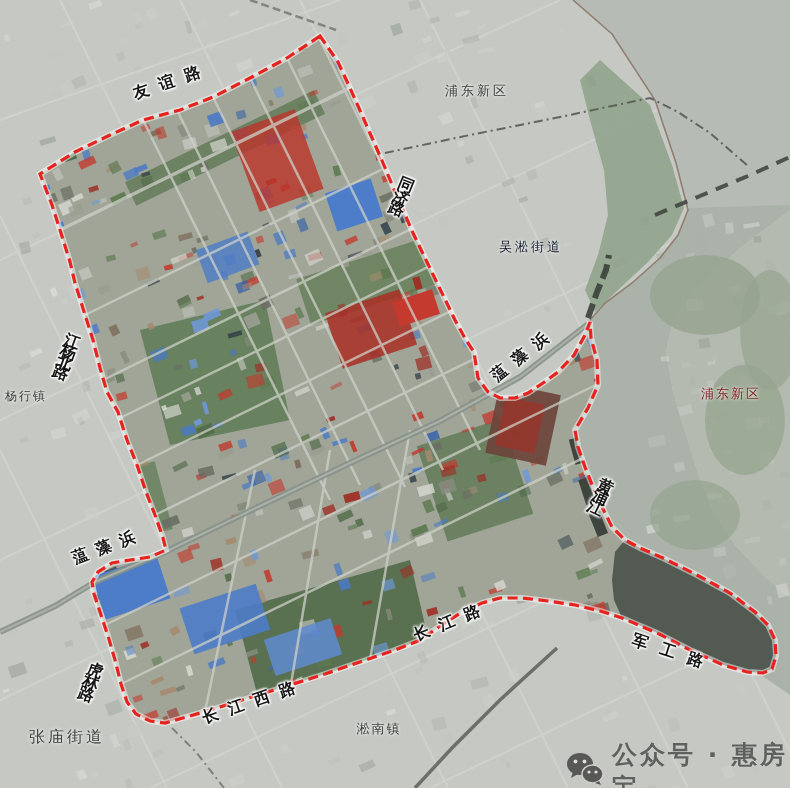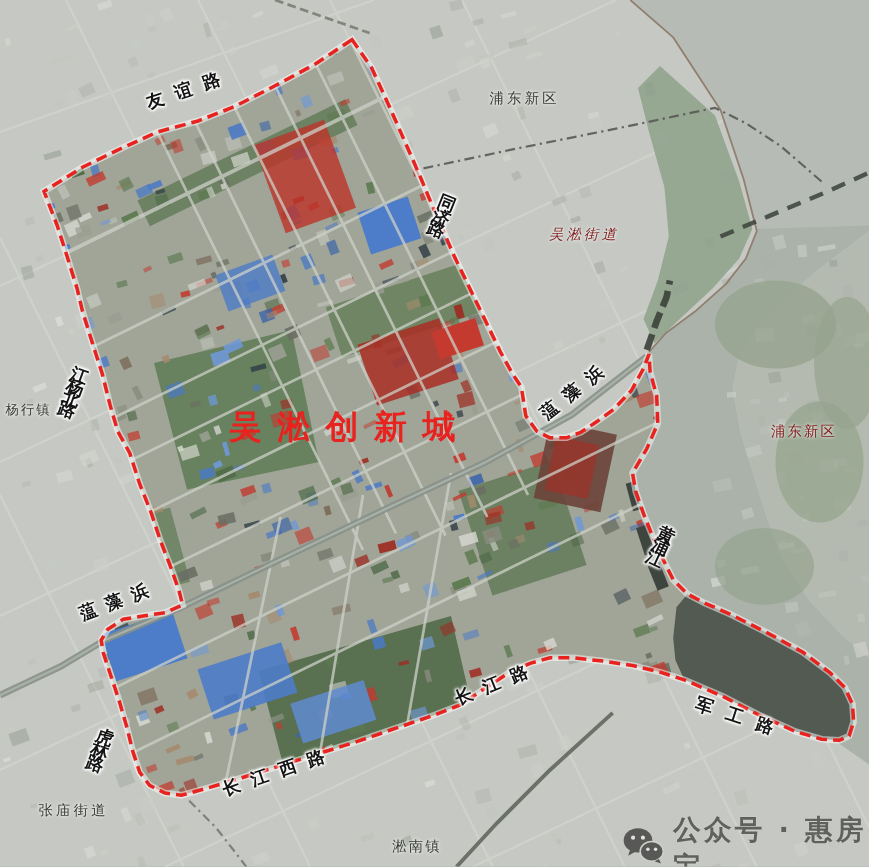--- a/index.html
+++ b/index.html
@@ -1059,46 +1059,45 @@
       <path d="M250,0 L336,30" stroke="#70746c" stroke-width="2.5" stroke-dasharray="8 4" opacity=".8"></path>
       <path d="M557,648 L500,700 L452,748 L415,788" stroke="#4c514a" stroke-width="3.5" opacity=".75"></path>
       <path d="M588,318 L597,292 L606,270 L609,255" stroke="#3b413b" stroke-width="6" stroke-dasharray="15 6" opacity=".9"></path>
     </g>
 
     <use href="#bpath" xlink:href="#bpath" fill="none" stroke="#ffffff" stroke-width="6" opacity=".5"></use>
     <use id="boundary-line" href="#bpath" xlink:href="#bpath" fill="none" stroke="#e8231f" stroke-width="3.2" stroke-dasharray="10 5.5"></use>
   </svg>
 
   <div id="labels-layer">
-    <div id="region-title" style="left: 318px; top: 389px; color: rgb(232, 35, 31);">吴淞创新城</div>
     <div id="watermark" style="left: 566px; top: 738px;">
       <span>
         <svg width="38" height="34" viewBox="0 0 38 34">
           <ellipse cx="14" cy="12" rx="13" ry="11" fill="#3d3d3d"></ellipse>
           <path d="M7,20 L5,26 L12,22 Z" fill="#3d3d3d"></path>
           <circle cx="9.5" cy="9.5" r="1.9" fill="#e7e9e4"></circle>
             <circle cx="18.5" cy="9.5" r="1.9" fill="#e7e9e4"></circle>
           <ellipse cx="26.5" cy="22" rx="10.5" ry="9" fill="#3d3d3d" stroke="#cfd2cb" stroke-width="1.4"></ellipse>
           <path d="M33,29 L35,33 L29,31 Z" fill="#3d3d3d"></path>
           <circle cx="23" cy="20" r="1.6" fill="#e7e9e4"></circle>
             <circle cx="30" cy="20" r="1.6" fill="#e7e9e4"></circle>
         </svg>
       </span>
       <span id="watermark-text" style="color: rgb(71, 71, 71);">公众号 · 惠房宝</span>
     </div>
   <div class="lbl road" style="left: 172px; top: 81px; font-size: 16px; letter-spacing: 11px; transform: translate(-50%, -50%) rotate(-19deg); color: rgb(20, 20, 20);">友谊路</div>
       <div class="lbl place" style="left: 477px; top: 90px; font-size: 13px; letter-spacing: 3px; transform: translate(-50%, -50%) rotate(0deg); color: rgb(56, 61, 58);">浦东新区</div>
       <div class="lbl road vert" style="left: 407px; top: 183px; font-size: 16px; letter-spacing: 12px; transform: translate(-50%, -50%) rotate(22deg); color: rgb(20, 20, 20);">同济路</div>
-      <div class="lbl place" style="left: 531px; top: 214px; font-size: 13px; letter-spacing: 3px; transform: translate(-50%, -50%) rotate(0deg); color: #7f1d1d; font-style: italic;">吴淞街道</div>
+      <div class="lbl place" style="left: 531px; top: 246px; font-size: 13px; letter-spacing: 3px; transform: translate(-50%, -50%) rotate(0deg); color: #0f172a;">吴淞街道</div>
       <div class="lbl road vert" style="left: 72px; top: 342px; font-size: 16px; letter-spacing: 11px; transform: translate(-50%, -50%) rotate(20deg); color: rgb(20, 20, 20);">江杨北路</div>
-      <div class="lbl place" style="left: 26px; top: 372px; font-size: 12px; letter-spacing: 2px; transform: translate(-50%, -50%) rotate(0deg); color: rgb(56, 61, 58);">杨行镇</div>
+      <div class="lbl place" style="left: 26px; top: 396px; font-size: 12px; letter-spacing: 2px; transform: translate(-50%, -50%) rotate(0deg); color: rgb(56, 61, 58);">杨行镇</div>
       <div class="lbl road" style="left: 524px; top: 354px; font-size: 16px; letter-spacing: 10px; transform: translate(-50%, -50%) rotate(-38deg); color: rgb(20, 20, 20);">蕰藻浜</div>
       <div class="lbl place" style="left: 731px; top: 393px; font-size: 13px; letter-spacing: 2px; transform: translate(-50%, -50%) rotate(0deg); color: #7f1d1d;">浦东新区</div>
       <div class="lbl road vert" style="left: 607px; top: 483px; font-size: 16px; letter-spacing: 12px; transform: translate(-50%, -50%) rotate(25deg); color: rgb(20, 20, 20);">黄浦江</div>
       <div class="lbl road" style="left: 108px; top: 546px; font-size: 16px; letter-spacing: 9px; transform: translate(-50%, -50%) rotate(-20deg); color: rgb(20, 20, 20);">蕰藻浜</div>
       <div class="lbl road vert" style="left: 96px; top: 668px; font-size: 16px; letter-spacing: 13px; transform: translate(-50%, -50%) rotate(20deg); color: rgb(20, 20, 20);">虎林路</div>
       <div class="lbl road" style="left: 254px; top: 701px; font-size: 16px; letter-spacing: 11px; transform: translate(-50%, -50%) rotate(-19deg); color: rgb(20, 20, 20);">长江西路</div>
-      <div class="lbl place" style="left: 67px; top: 737px; font-size: 13px; letter-spacing: 3px; transform: translate(-50%, -50%) rotate(0deg); color: rgb(56, 61, 58);">张庙街道</div>
-      <div class="lbl place" style="left: 379px; top: 728px; font-size: 13px; letter-spacing: 2px; transform: translate(-50%, -50%) rotate(0deg); color: rgb(56, 61, 58); margin-top: 42px;">淞南镇</div>
+      <div class="lbl place" style="left: 67px; top: 737px; font-size: 16px; letter-spacing: 3px; transform: translate(-50%, -50%) rotate(0deg); color: rgb(56, 61, 58);">张庙街道</div>
+      <div class="lbl place" style="left: 379px; top: 728px; font-size: 13px; letter-spacing: 2px; transform: translate(-50%, -50%) rotate(0deg); color: rgb(56, 61, 58);">淞南镇</div>
       <div class="lbl road" style="left: 452px; top: 621px; font-size: 16px; letter-spacing: 11px; transform: translate(-50%, -50%) rotate(-22deg); color: rgb(20, 20, 20);">长江路</div>
       <div class="lbl road" style="left: 674px; top: 653px; font-size: 16px; letter-spacing: 13px; transform: translate(-50%, -50%) rotate(18deg); color: rgb(20, 20, 20);">军工路</div>
     </div>
 </div>
 
 </body></html>

